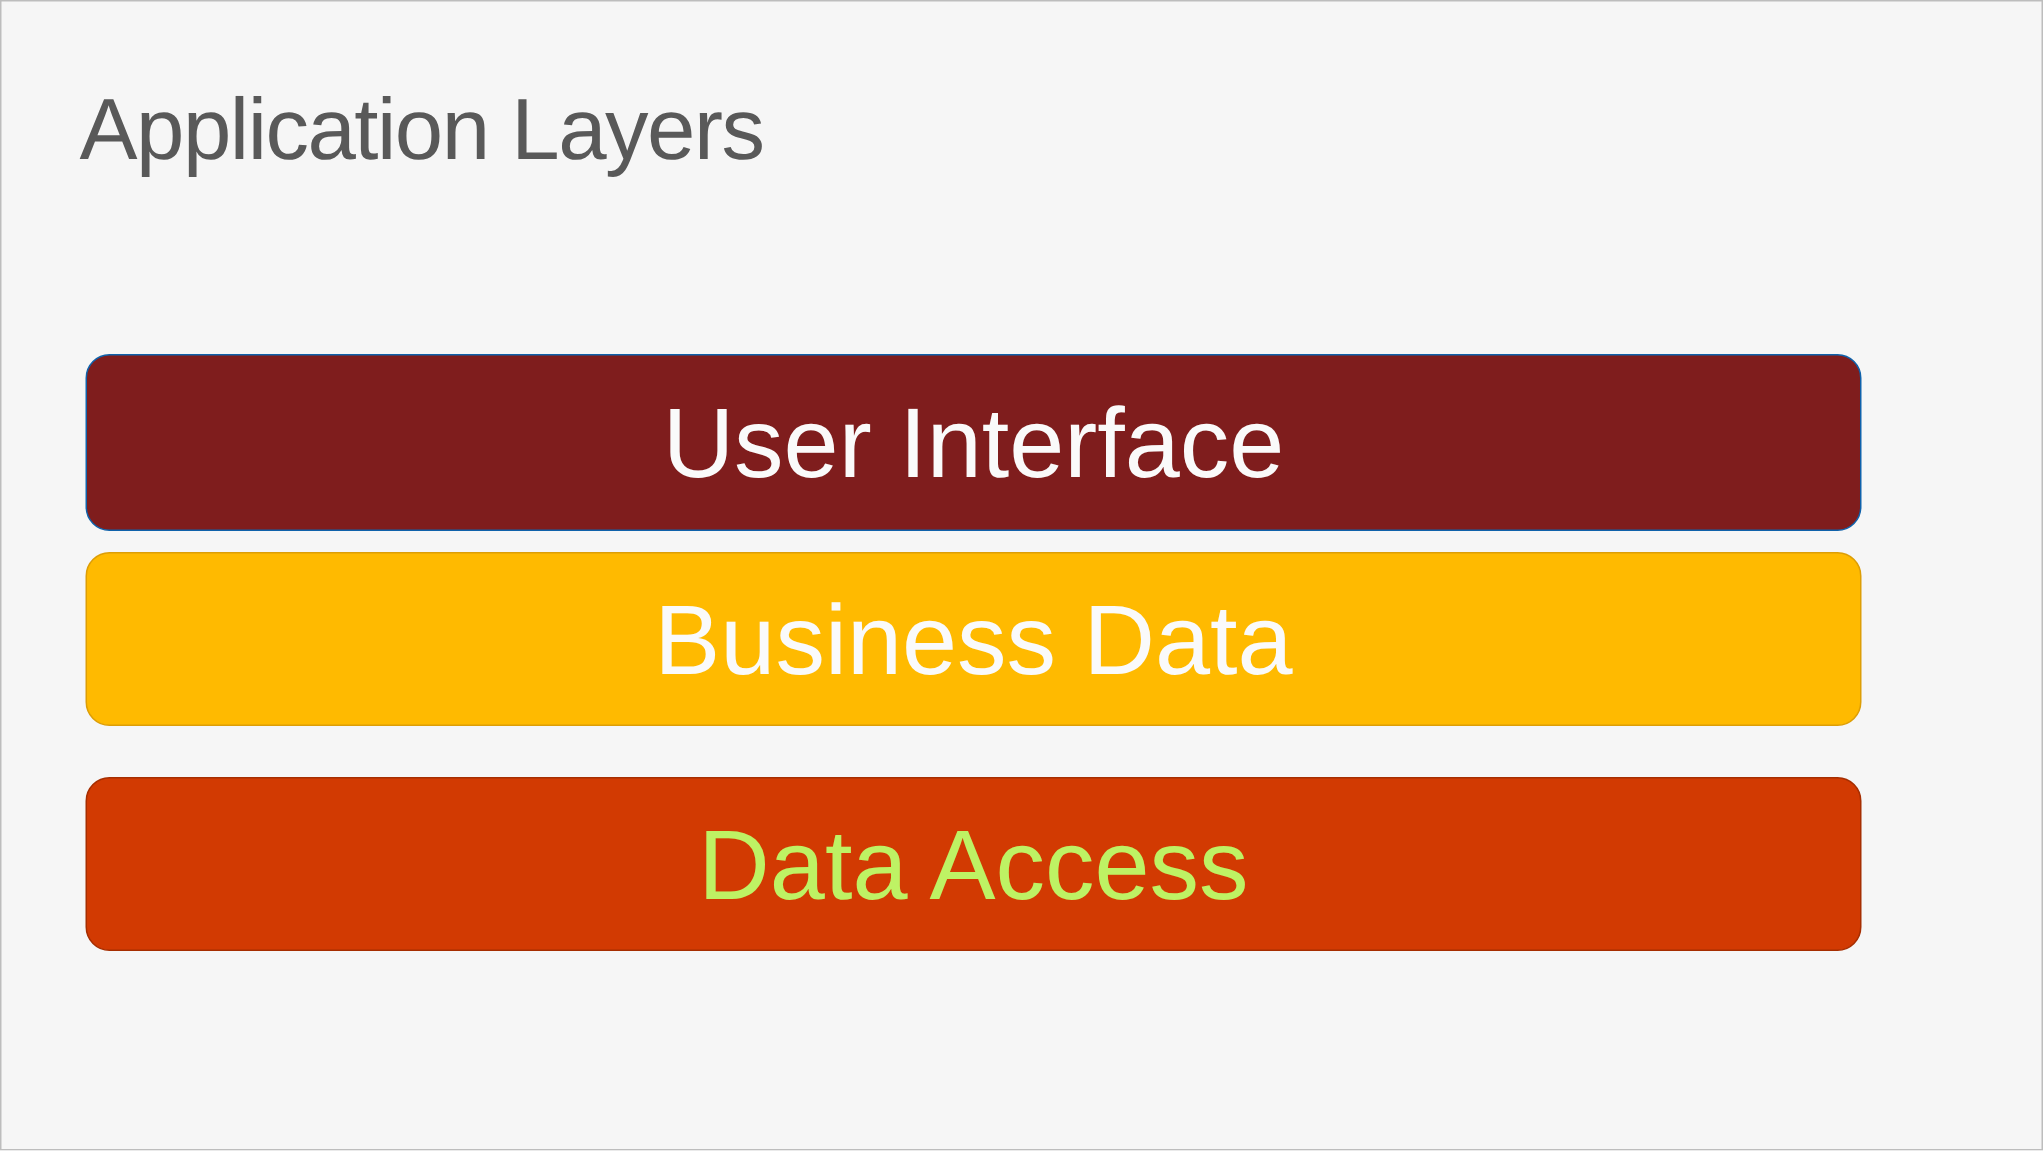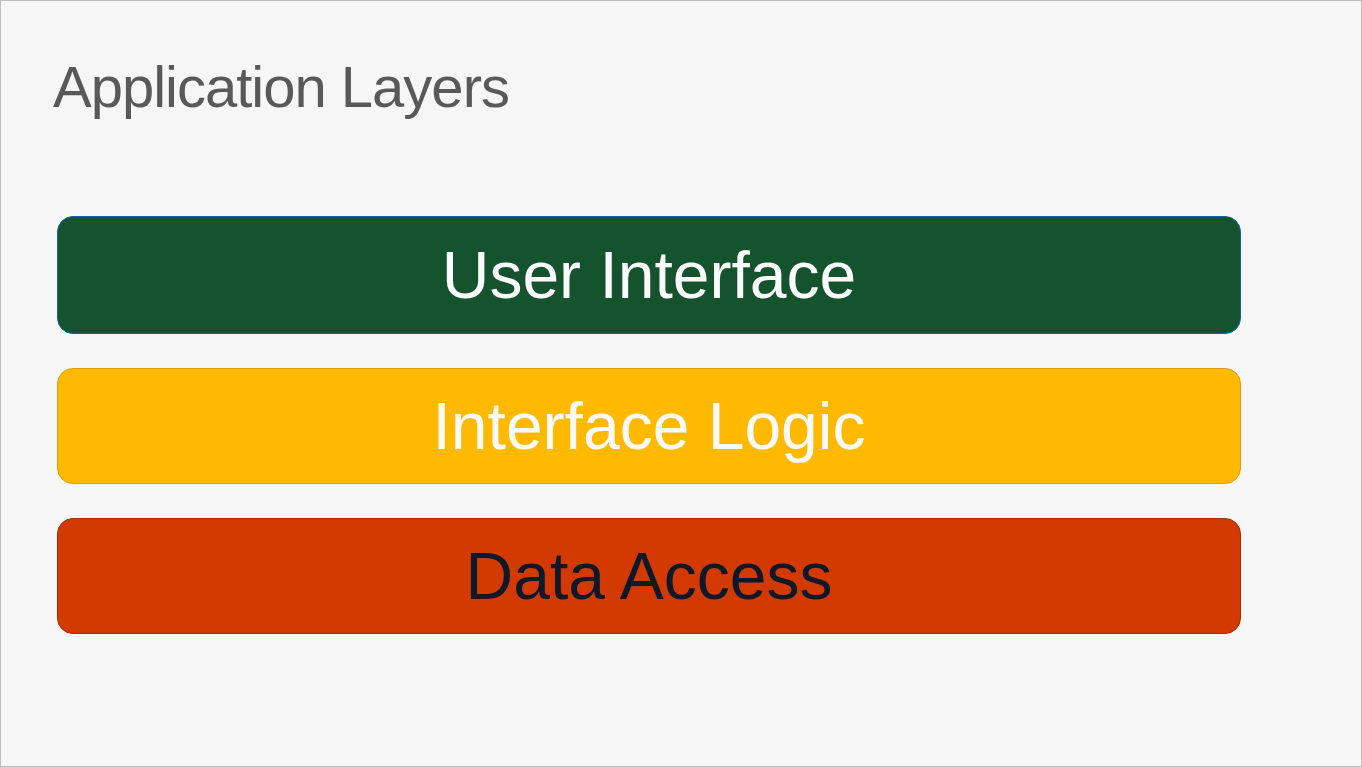--- a/index.html
+++ b/index.html
@@ -46,25 +46,25 @@
   #bar-1 { top: 367px; height: 116px; }
   #bar-2 { top: 517px; height: 116px; }
 </style>
 </head>
 <body>
 
 <div class="slide" style="background: rgb(246, 246, 246); border-color: rgb(189, 189, 189);">
 
   <div class="slide-title" style="color: rgb(89, 89, 89); margin-top: 12px;">Application Layers</div>
 
-  <div class="layer-bar" id="bar-0" style="background: #14532d; border-color: rgb(15, 98, 171);">
+  <div class="layer-bar" id="bar-0" style="background: #7f1d1d; border-color: rgb(15, 98, 171); margin-top: 20px;">
     <span class="layer-label" style="color: rgb(250, 250, 250);">User Interface</span>
   </div>
 
   <div class="layer-bar" id="bar-1" style="background: rgb(255, 186, 0); border-color: rgb(221, 158, 6);">
-    <span class="layer-label" style="color: rgb(250, 250, 250);">Interface Logic</span>
+    <span class="layer-label" style="color: rgb(250, 250, 250);">Business Data</span>
   </div>
 
   <div class="layer-bar" id="bar-2" style="background: rgb(210, 58, 2); border-color: rgb(166, 46, 1);">
-    <span class="layer-label" style="color: #0f172a;">Data Access</span>
+    <span class="layer-label" style="color: #bef264;">Data Access</span>
   </div>
 
 </div>
 
 </body></html>

